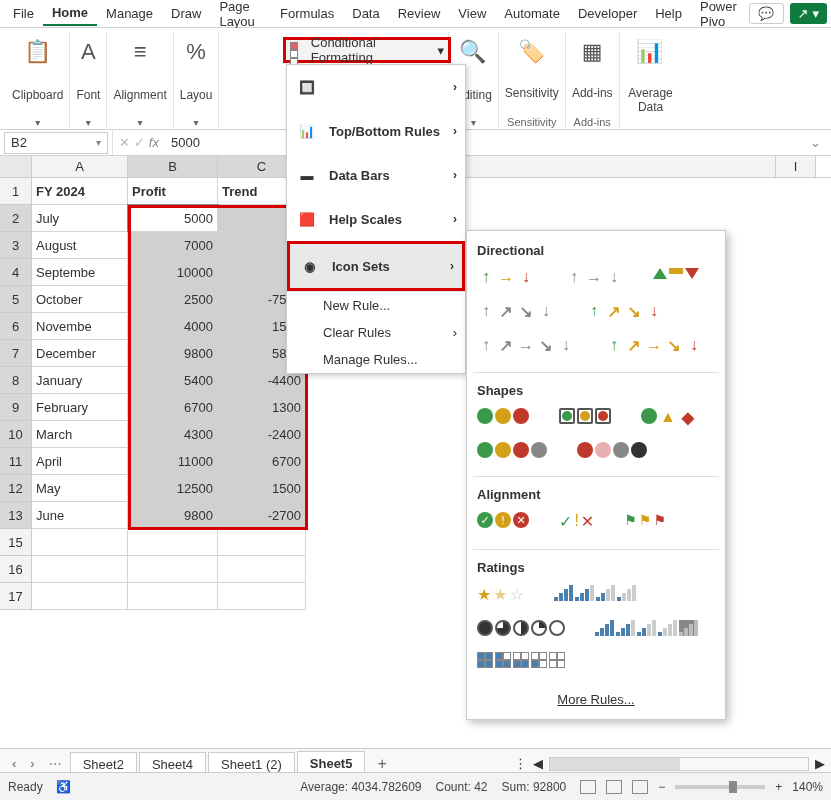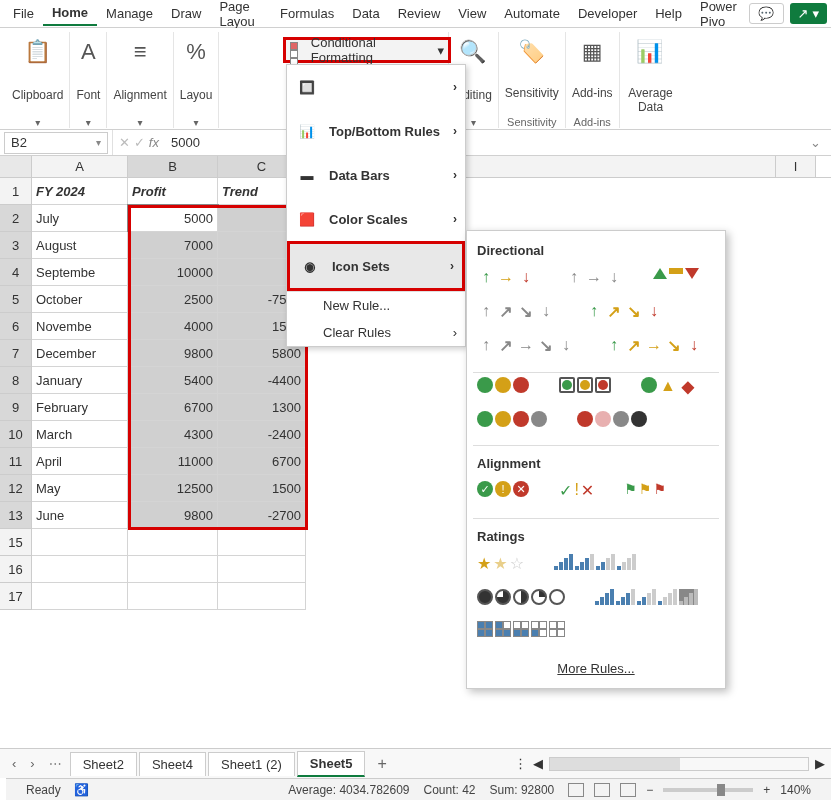--- a/index.html
+++ b/index.html
@@ -51,21 +51,21 @@
 .grid-wrap{ position:relative; }
 .col-headers{ display:flex; height:22px; background:#fff; border-bottom:1px solid #ccc; }
 .corner{ width:32px; border-right:1px solid #ccc; background:#e8e8e8; }
 .colh{ border-right:1px solid #ccc; text-align:center; font-size:13px; line-height:22px; background:#f3f3f3; }
 .colh.sel{ background:#d8d8d8; }
 .colA{ width:96px; } .colB{ width:90px; } .colC{ width:88px; }
 .row{ display:flex; height:27px; }
 .rowh{ width:32px; border-right:1px solid #ccc; border-bottom:1px solid #ccc; text-align:center; line-height:27px; background:#f3f3f3; font-size:13px; }
 .rowh.sel{ background:#d8d8d8; }
 .cell{ border-right:1px solid #d4d4d4; border-bottom:1px solid #d4d4d4; padding:0 4px; line-height:27px; overflow:hidden; white-space:nowrap; }
-.cell.hdr{ font-weight:700;font-style:italic; }
+.cell.hdr{ font-weight:700; }
 .cell.num{ text-align:right; }
 .cell.sel{ background:#d0d0d0; }
 .cell.active{ background:#fff; outline:1px solid #888; }
 .selection-border{ position:absolute; border:3px solid #d60000; pointer-events:none; left:128px; top:49px; width:180px; height:325px; z-index:5; }
 
 
 .iconset-panel{ position:absolute; left:466px; top:230px; width:260px; background:#fff; border:1px solid #ccc; box-shadow:3px 3px 8px rgba(0,0,0,0.25); z-index:30; padding:6px; }
 .is-section{ font-weight:700; padding:6px 4px 10px; }
 .is-grid{ display:flex; flex-wrap:wrap; gap:16px 30px; padding:0 4px 14px; }
 .is-item{ display:flex; gap:2px; cursor:pointer; }
@@ -97,21 +97,21 @@
 .sheet-tabs{ position:absolute; left:0; bottom:22px; right:0; height:30px; border-top:1px solid #ccc; display:flex; align-items:center; padding:0 6px; gap:2px; background:#f8f8f8; }
 .sheet-nav{ padding:0 6px; color:#666; cursor:pointer; }
 .sheet-tab{ padding:4px 12px; border:1px solid #ccc; border-bottom:none; background:#fff; font-size:13px; cursor:pointer; }
 .sheet-tab.active{ background:#fff; border-bottom:2px solid #0f7b3e; font-weight:600; }
 .sheet-add{ padding:0 10px; font-size:16px; color:#666; cursor:pointer; }
 .sheet-scroll{ margin-left:auto; display:flex; align-items:center; gap:6px; }
 .hscroll{ width:260px; height:14px; border:1px solid #ccc; position:relative; }
 .hscroll-thumb{ position:absolute; left:0; width:130px; height:100%; background:#ddd; }
 
 
-.status-bar{ position:absolute; left:0; bottom:0; right:0; height:22px; background:#f3f3f3; border-top:1px solid #ccc; display:flex; align-items:center; padding:0 20px; font-size:12px; color:#444; gap:14px;margin-left:6px; }
+.status-bar{ position:absolute; left:0; bottom:0; right:0; height:28px; background:#f3f3f3; border-top:1px solid #ccc; display:flex; align-items:center; padding:0 8px; font-size:12px; color:#444; gap:14px; }
 .status-bar .right{ margin-left:auto; display:flex; align-items:center; gap:10px; }
 .zoom-slider{ width:90px; height:4px; background:#ccc; position:relative; }
 .zoom-thumb{ position:absolute; left:60%; top:-4px; width:8px; height:12px; background:#888; }
 .view-icon{ width:16px; height:14px; border:1px solid #888; }
 </style>
 </head>
 <body>
 
 <div class="ribbon-tabs">
   <div class="ribbon-tab">File</div>
@@ -208,36 +208,39 @@
     <span>Top/Bottom Rules</span>
     <span class="mi-arrow">›</span>
   </div>
   <div class="cf-menu-item">
     <span class="mi-icon">▬</span>
     <span>Data Bars</span>
     <span class="mi-arrow">›</span>
   </div>
   <div class="cf-menu-item">
     <span class="mi-icon">🟥</span>
-    <span>Color Scales</span>
+    <span>Help Scales</span>
     <span class="mi-arrow">›</span>
   </div>
   <div class="cf-menu-item icon-sets-item">
     <span class="mi-icon">◉</span>
     <span>Icon Sets</span>
     <span class="mi-arrow">›</span>
   </div>
   <div class="cf-menu-sep"></div>
   <div class="cf-menu-sub">
       <span>New Rule...</span>
     </div>
   <div class="cf-menu-sub">
       <span>Clear Rules</span>
       <span class="mi-arrow" style="margin-left:auto;">›</span>
     </div>
+  <div class="cf-menu-sub">
+      <span>Manage Rules...</span>
+    </div>
 </div>
 
 <div class="formula-bar">
   <div class="name-box">
     <span>B2</span>
     <span style="font-size:10px;color:#888;">▾</span>
   </div>
   <div class="fx-cell">
     <span style="color:#bbb;">✕</span>
     <span style="color:#bbb;">✓</span>
@@ -396,20 +399,21 @@
       </div>
     <div class="is-item">
         <span class="glyph arr-up-g">↑</span>
         <span class="glyph arr-rt-y">↗</span>
         <span class="glyph arr-rt-y">→</span>
         <span class="glyph arr-rt-y">↘</span>
         <span class="glyph arr-dn-r">↓</span>
       </div>
   </div>
   <div class="is-sep"></div>
+  <div class="is-section">Shapes</div>
   <div class="is-grid">
     <div class="is-item">
         <span class="circ g"></span>
         <span class="circ y"></span>
         <span class="circ r"></span>
       </div>
     <div class="is-item">
         <span class="sq">
           <span class="circ g" style="width:10px;height:10px;"></span>
         </span>

